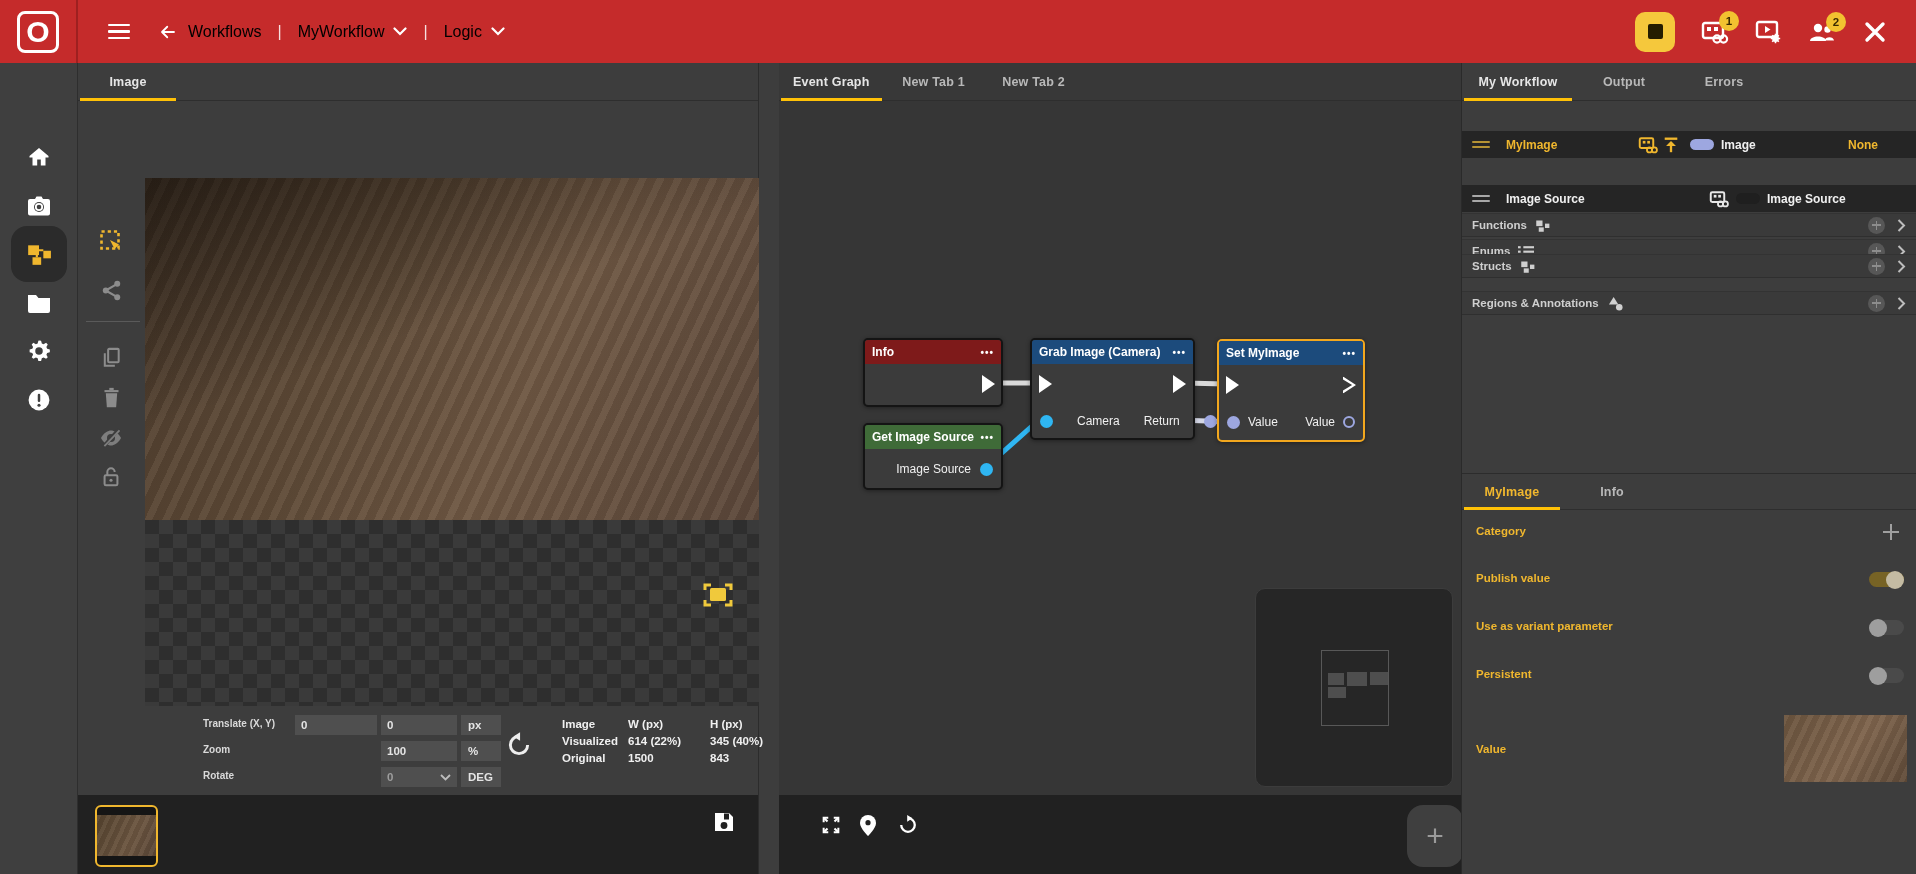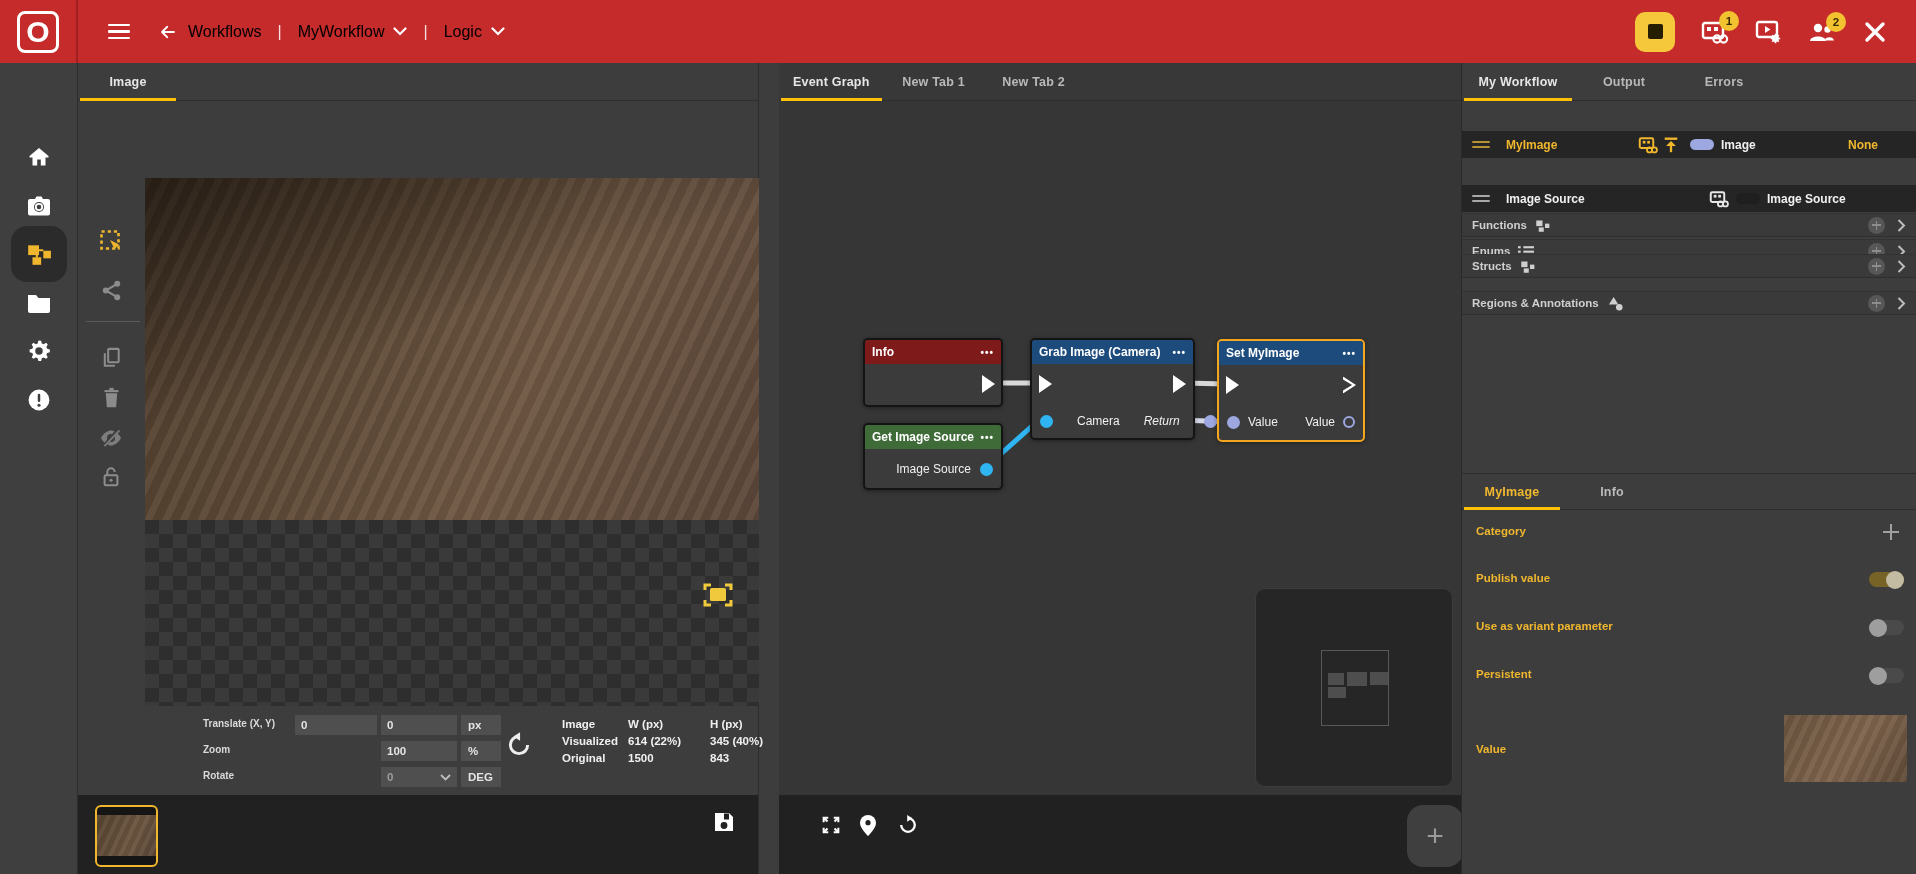--- a/index.html
+++ b/index.html
@@ -422,21 +422,21 @@
           <span>Grab Image (Camera)</span>
           <span class="dots">•••</span>
         </div>
         <div class="exec-row">
           <div class="tri" style="left:7px;"></div>
           <div class="tri" style="right:7px;"></div>
         </div>
         <div class="port-row" style="padding:0 8px; gap:24px;">
           <div class="dot cyan"></div>
           <span>Camera</span>
-          <span style="margin-left:auto;font-style:italic;">Return</span>
+          <span style="margin-left:auto;">Return</span>
           <div class="dot lav"></div>
         </div>
       </div>
 
       <div class="node selected" style="left:438px; top:238px; width:148px; height:103px;">
         <div class="node-header hdr-blue">
           <span>Set MyImage</span>
           <span class="dots">•••</span>
         </div>
         <div class="exec-row">

